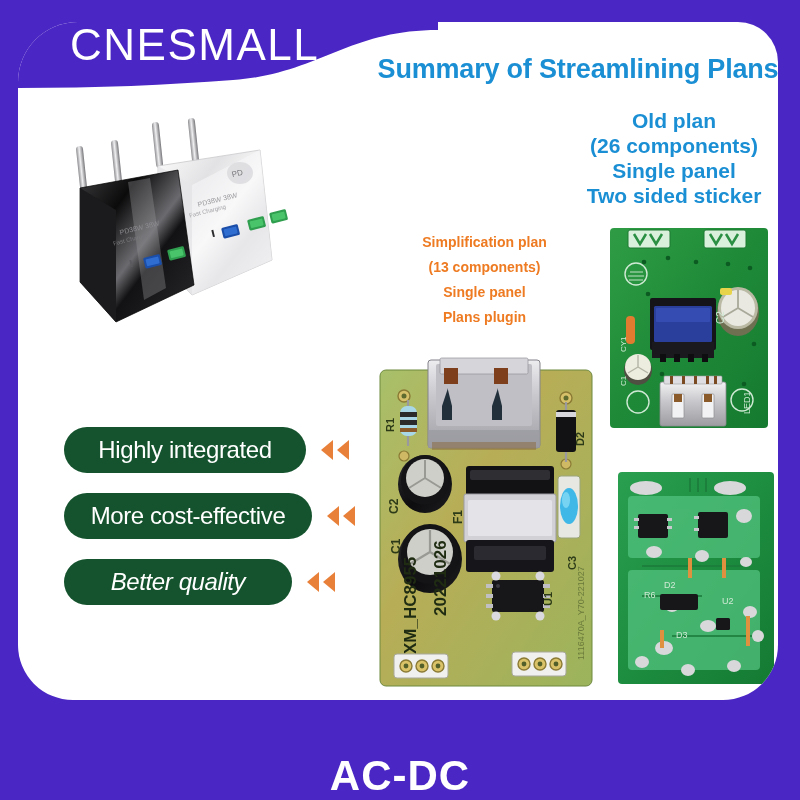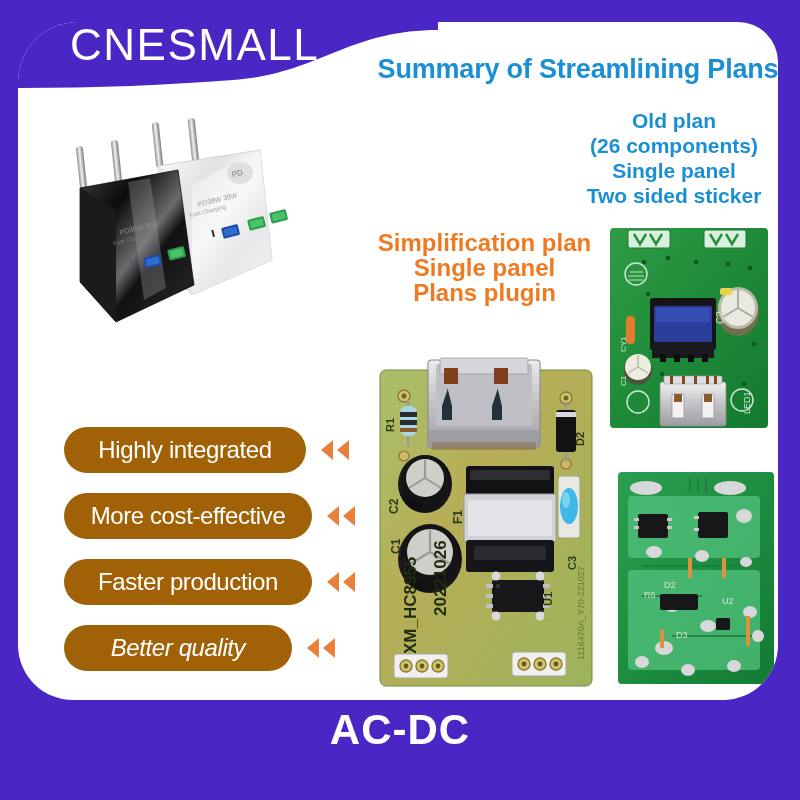--- a/index.html
+++ b/index.html
@@ -78,42 +78,42 @@
     color: #1B8FD4;
     z-index: 25;
   }
   
   .simp-plan {
     position: absolute;
     left: 344px;
     top: 208px;
     width: 245px;
     text-align: center;
-    font-size: 24px;
+    font-size: 14px;
     line-height: 25px;
     font-weight: bold;
     color: #EE7B22;
     z-index: 25;
   }
   
   .features {
     position: absolute;
     left: 46px;
     top: 404px;
     width: 300px;
     z-index: 25;
   }
   .feature-row {
     display: flex;
     align-items: center;
     margin-bottom: 18px;
     height: 48px;
   }
   .pill {
-    background: #a16207;
+    background: #14532d;
     color: #ffffff;
     border-radius: 26px;
     height: 46px;
     display: flex;
     align-items: center;
     justify-content: center;
     padding: 0 16px;
     font-size: 24px;
     font-weight: 500;
     letter-spacing: -0.4px;
@@ -126,21 +126,21 @@
   .pill-w4 { width: 228px; font-style: italic; }
   .chev { margin-left: 12px; flex: 0 0 auto; display:block; }
   
   .banner {
     position: absolute;
     left: 0;
     top: 706px;
     width: 800px;
     height: 94px;
     display: flex;
-    align-items: flex-start;
+    align-items: flex-end;
     justify-content: center;
     color: #ffffff;
     font-size: 42px;
     letter-spacing: 0.5px;
     z-index: 30;
   }
   .banner .b-bold { font-weight: bold; letter-spacing: 1px; }
   .banner .b-reg { font-weight: 400; margin-left: 14px; }
   
   .chargers { position: absolute; left: 40px; top: 88px; width: 250px; height: 235px; z-index: 20; }
@@ -477,20 +477,21 @@
 
     <div class="old-plan">
       <div>Old plan</div>
       <div>(26 components)</div>
       <div>Single panel</div>
       <div>Two sided sticker</div>
     </div>
 
     <div class="simp-plan">
       <div>Simplification plan</div>
+      <div>(13 components)</div>
       <div>Single panel</div>
       <div>Plans plugin</div>
     </div>
 
     <div class="features">
 
       <div class="feature-row">
         <div class="pill pill-w1">
           <span>Highly integrated</span>
         </div>
@@ -503,29 +504,20 @@
       <div class="feature-row">
         <div class="pill pill-w2">
           <span>More cost-effective</span>
         </div>
         <svg class="chev" width="34" height="24" viewBox="0 0 34 24">
           <path d="M15,2 L15,22 L3,12 Z" fill="#E8803A"></path>
           <path d="M31,2 L31,22 L19,12 Z" fill="#E8803A"></path>
         </svg>
       </div>
 
-      <div class="feature-row">
-        <div class="pill pill-w3">
-          <span>Faster production</span>
-        </div>
-        <svg class="chev" width="34" height="24" viewBox="0 0 34 24">
-          <path d="M15,2 L15,22 L3,12 Z" fill="#E8803A"></path>
-          <path d="M31,2 L31,22 L19,12 Z" fill="#E8803A"></path>
-        </svg>
-      </div>
 
       <div class="feature-row">
         <div class="pill pill-w4">
           <span>Better quality</span>
         </div>
         <svg class="chev" width="34" height="24" viewBox="0 0 34 24">
           <path d="M15,2 L15,22 L3,12 Z" fill="#E8803A"></path>
           <path d="M31,2 L31,22 L19,12 Z" fill="#E8803A"></path>
         </svg>
       </div>

